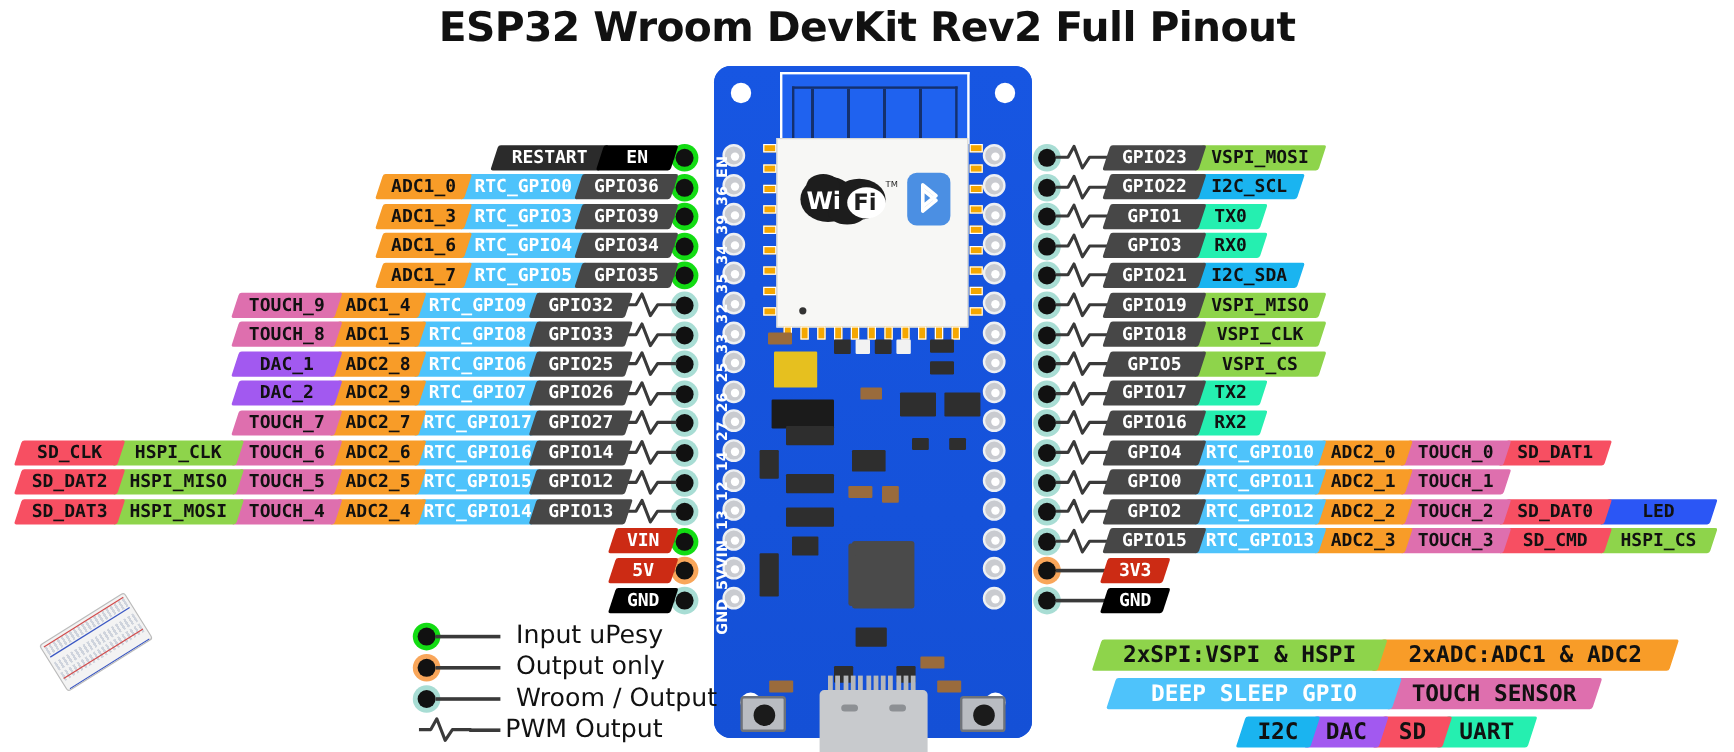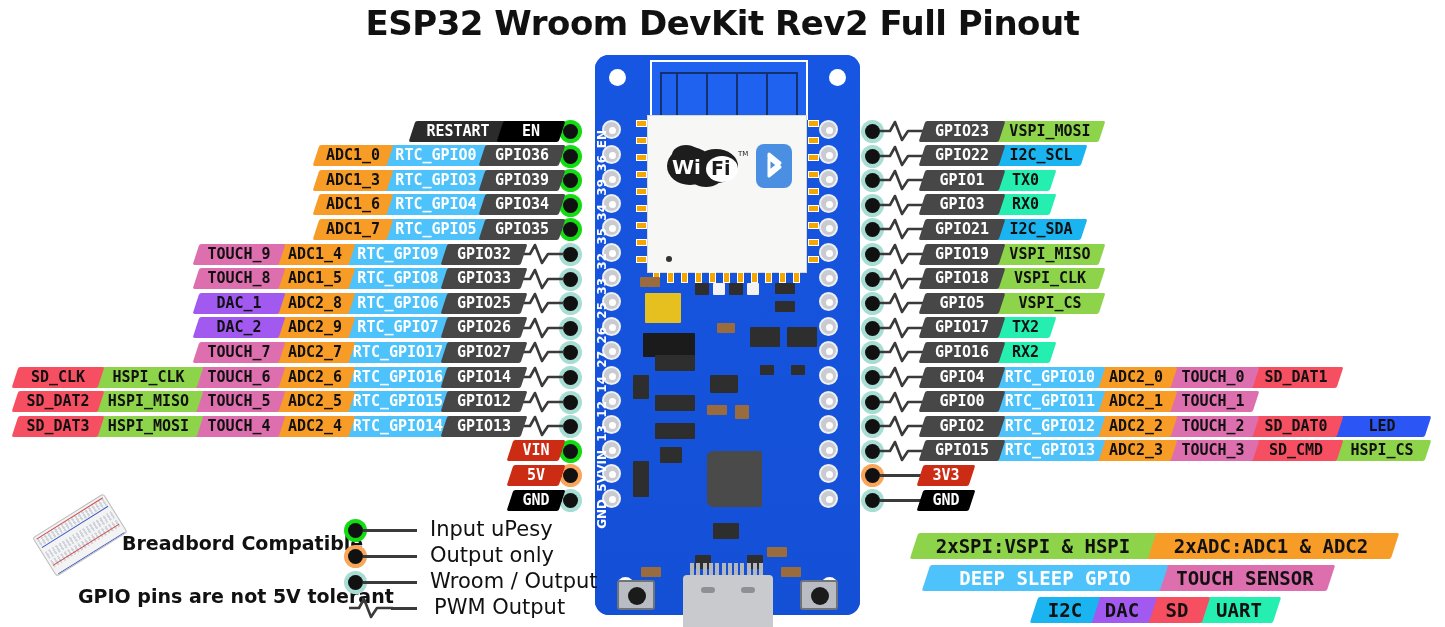--- a/index.html
+++ b/index.html
@@ -864,38 +864,36 @@
   <div id="breadboard">
     <div class="bb-strip" style="top:3px;"></div>
     <div class="bb-line" style="top:2px;  background:#d24b4b;"></div>
     <div class="bb-line" style="top:12px; background:#3a57c4;"></div>
     <div class="bb-strip" style="top:18px;"></div>
     <div class="bb-strip" style="top:28px;"></div>
     <div class="bb-line" style="top:33px; background:#d24b4b;"></div>
     <div class="bb-line" style="top:43px; background:#3a57c4;"></div>
   </div>
 
-  <div class="legend-text" style="left:122px; top:532px; font-size:19px;">Breadbord Compatible</div>
-  <div class="legend-text" style="left:78px; top:585px; font-size:19px;">GPIO pins are not 5V tolerant</div>
 
   <div id="legend-layer">
       <div class="dot in" style="left: 348px; top: 523px;"></div>
       <div class="lead" style="left: 363px; top: 528.5px; width: 54px;"></div>
       <div class="lg-label" style="left: 430px; top: 517px;">Input uPesy</div>
       <div class="dot out" style="left: 348px; top: 549px;"></div>
       <div class="lead" style="left: 363px; top: 554.5px; width: 54px;"></div>
       <div class="lg-label" style="left: 430px; top: 543px;">Output only</div>
       <div class="dot inout" style="left: 348px; top: 575px;"></div>
       <div class="lead" style="left: 363px; top: 580.5px; width: 54px;"></div>
       <div class="lg-label" style="left: 430px; top: 569px;">Wroom / Output</div>
       <svg width="44" height="22" viewBox="0 0 44 22" style="position: absolute; left: 349px; top: 597px;">
         <path d="M0 11 L10 11 L15 2 L22 20 L28 11 L44 11" stroke="#3a3a3a" stroke-width="2.6" fill="none" stroke-linejoin="round"></path>
       </svg>
       <div class="lead" style="left: 391px; top: 606.5px; width: 26px;"></div>
-      <div class="lg-label" style="left: 434px; top: 595px;">PWM Output</div>
+      <div class="lg-label" style="left: 421px; top: 595px;">PWM Output</div>
     </div>
 
   <div id="key-layer">
       <div class="tag t-vspi" style="left: 914px; top: 533px; width: 238px; height: 26px; line-height: 26px; font-size: 19px; z-index: 10;">
         <span>2xSPI:VSPI &amp; HSPI</span>
       </div>
       <div class="tag t-adc" style="left: 1147px; top: 533px; width: 248px; height: 26px; line-height: 26px; font-size: 19px; z-index: 9;">
         <span>2xADC:ADC1 &amp; ADC2</span>
       </div>
       <div class="tag t-rtc" style="left: 926px; top: 565px; width: 238px; height: 26px; line-height: 26px; font-size: 19px; z-index: 10;">

